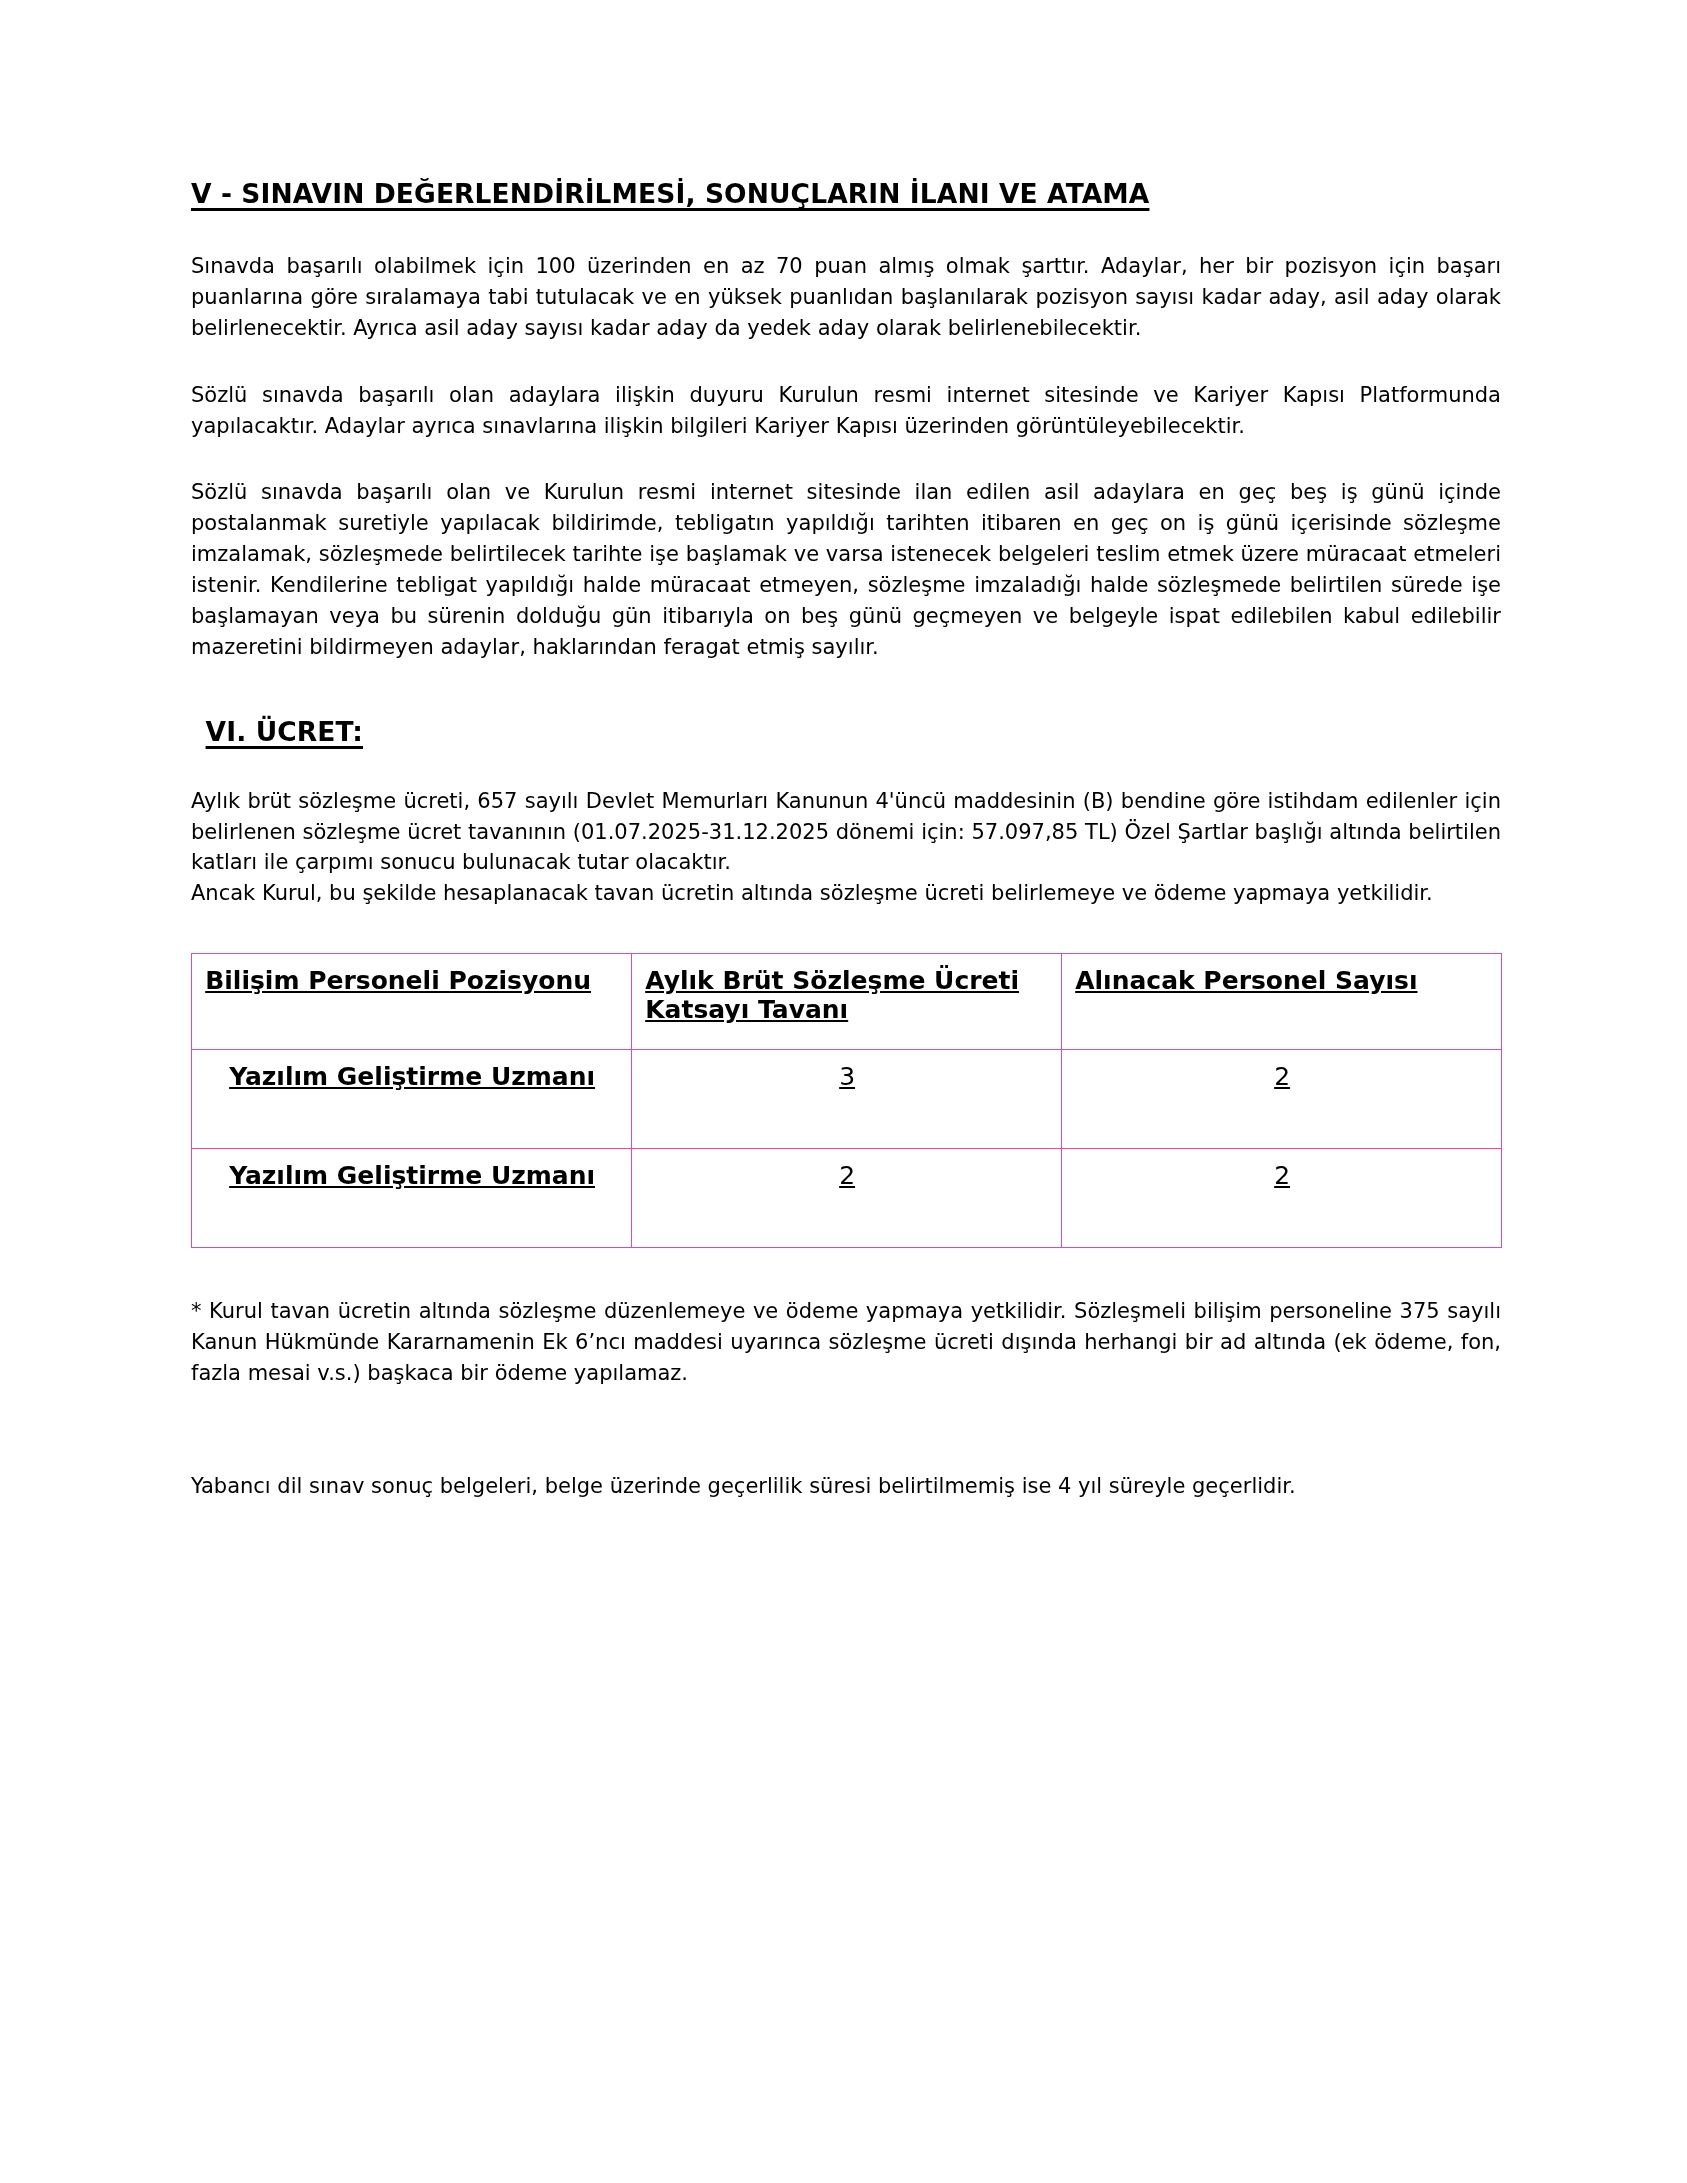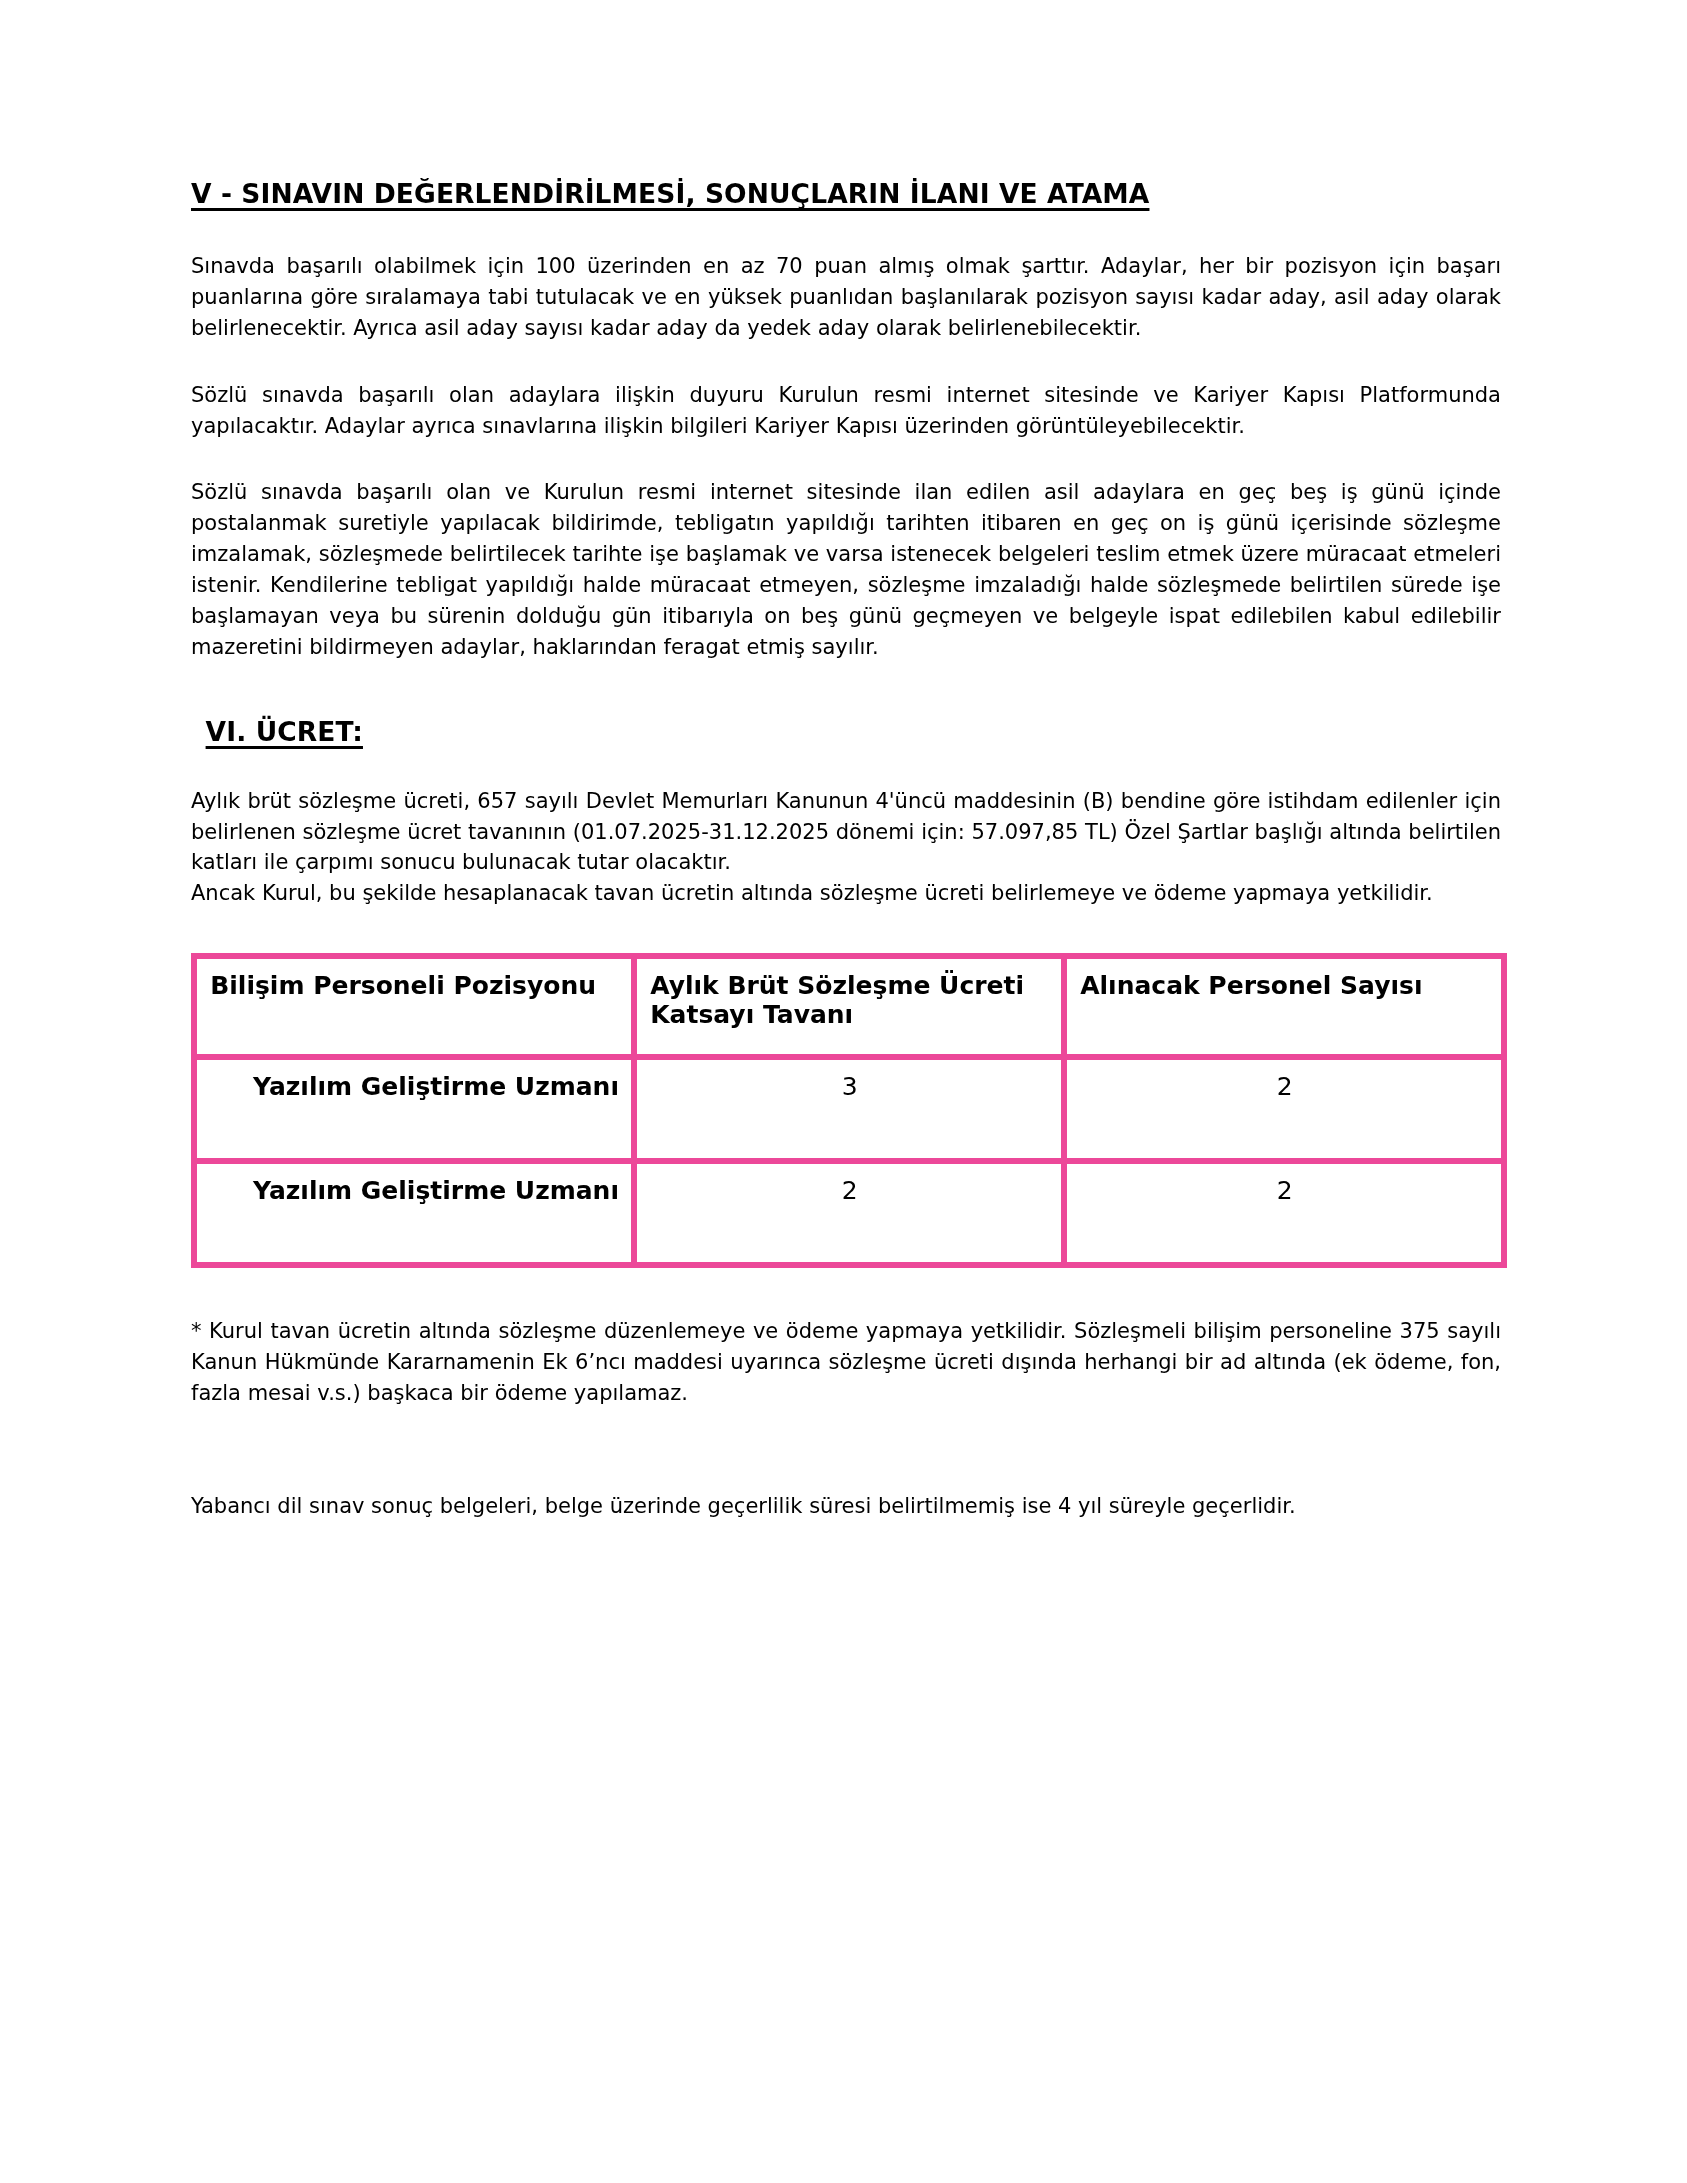--- a/index.html
+++ b/index.html
@@ -68,36 +68,37 @@
     width: 1310px;
     table-layout: fixed;
     font-size: 25px;
   }
   table.fee-table col.c1 { width: 440px; }
   table.fee-table col.c2 { width: 430px; }
   table.fee-table col.c3 { width: 440px; }
 
   table.fee-table th,
   table.fee-table td {
-    border: 6px solid #ec4899;
+    border: 1px solid #ec4899;
     padding: 12px 12px 12px 13.2px;
     vertical-align: top;
+    text-decoration: underline;
   }
   table.fee-table th {
     font-weight: bold;
     text-align: left;
     height: 71px;
   }
   table.fee-table th.wrap-just {
     text-align: justify;
     text-justify: inter-word;
   }
   table.fee-table td.pos {
     font-weight: bold;
-    text-align: right;
+    text-align: center;
     height: 74px;
   }
   table.fee-table td.num {
     text-align: center;
     font-weight: normal;
   }
   .th-line2 { display: block; }
 </style>
 </head>
 <body>

